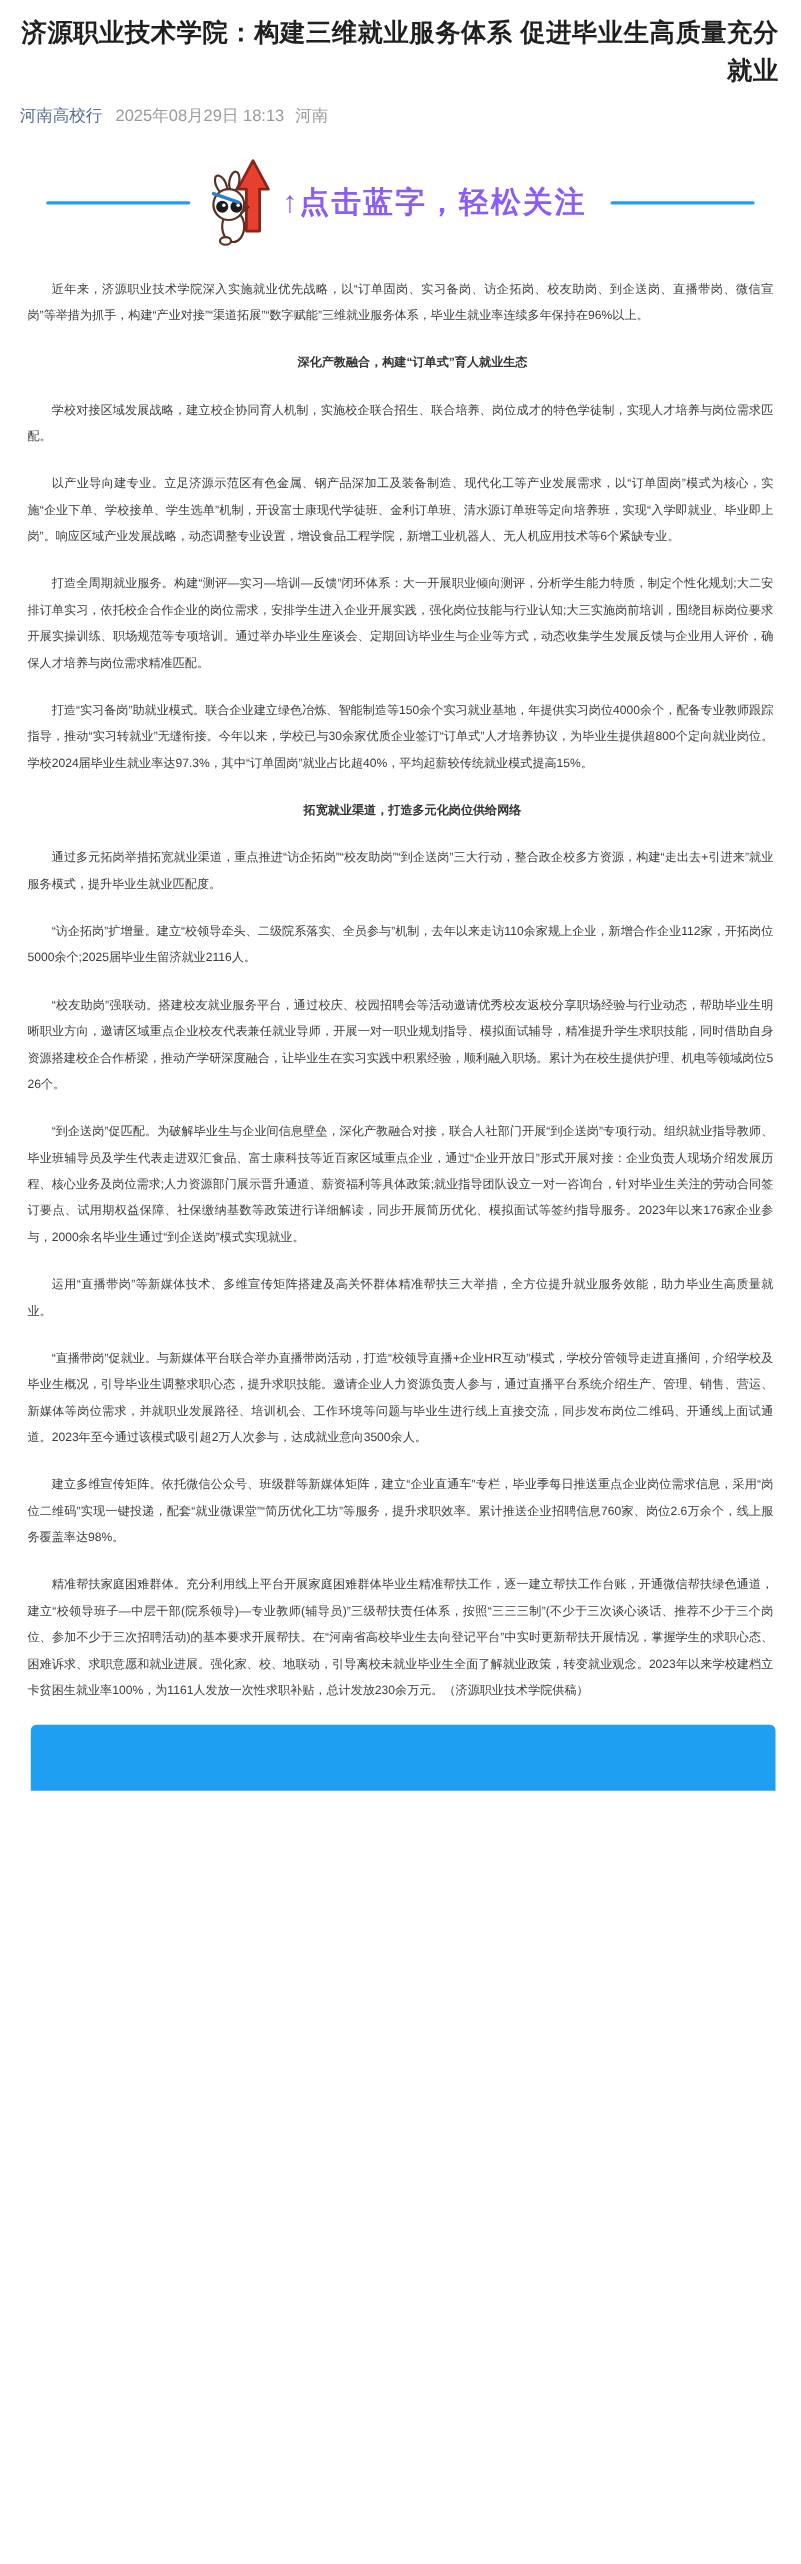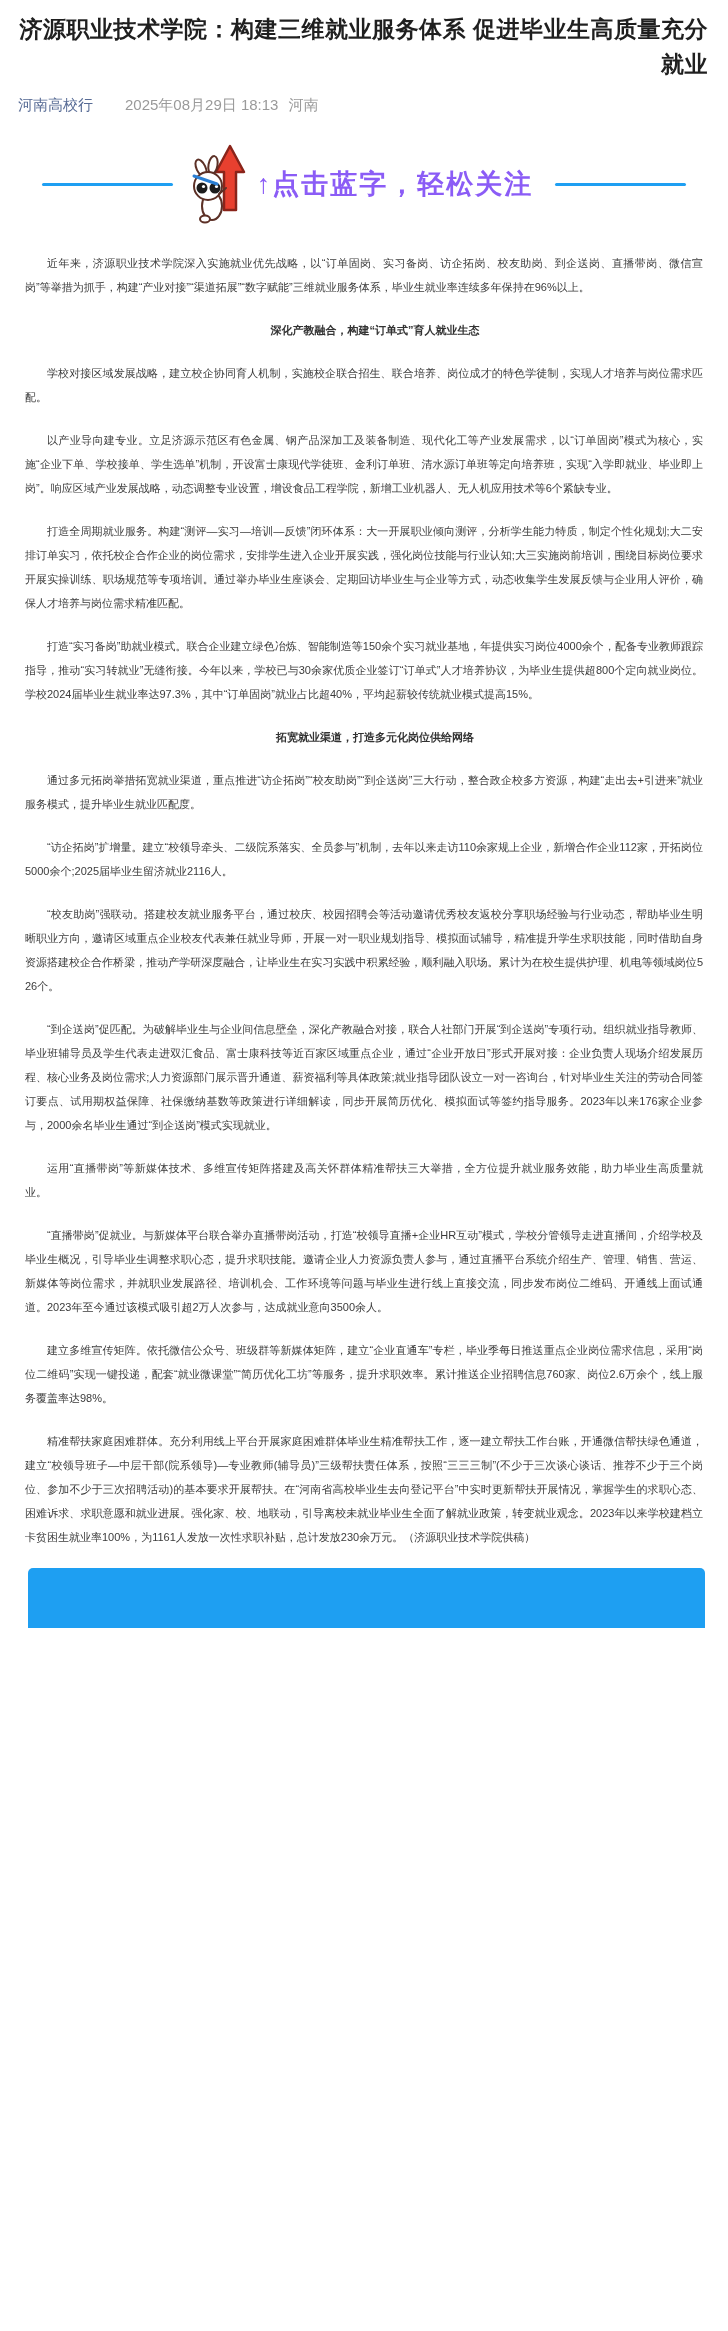--- a/index.html
+++ b/index.html
@@ -9,21 +9,21 @@
     font-family:"Liberation Sans","DejaVu Sans",sans-serif;
   }
   
   .header{padding:12px 20px 0 18px;}
   .title{
     margin:0;font-size:23px;line-height:35px;font-weight:600;
     color:#1f1f1f;letter-spacing:.5px;text-align:right;
   }
   .meta{margin-top:14px;font-size:15px;color:#9a9a9a;display:flex;align-items:center;}
   .meta .author{color:#576b95;margin-right:12px;cursor:pointer;}
-  .meta .date{margin-right:10px;margin-left:20px;}
+  .meta .date{margin-right:10px;}
   
   .banner{
     margin:26px 0 14px;height:86px;display:flex;align-items:center;justify-content:center;
   }
   .banner .line{width:131px;height:3px;background:#1e9ff2;border-radius:2px;}
   .banner .line.left{margin-right:16px;}
   .banner .line.right{margin-left:22px;}
   .banner .mascot{width:58px;height:84px;flex:0 0 auto;margin-right:10px;}
   .banner .text{
     color:#8b5cf6;font-size:27px;font-weight:bold;letter-spacing:2px;white-space:nowrap;

